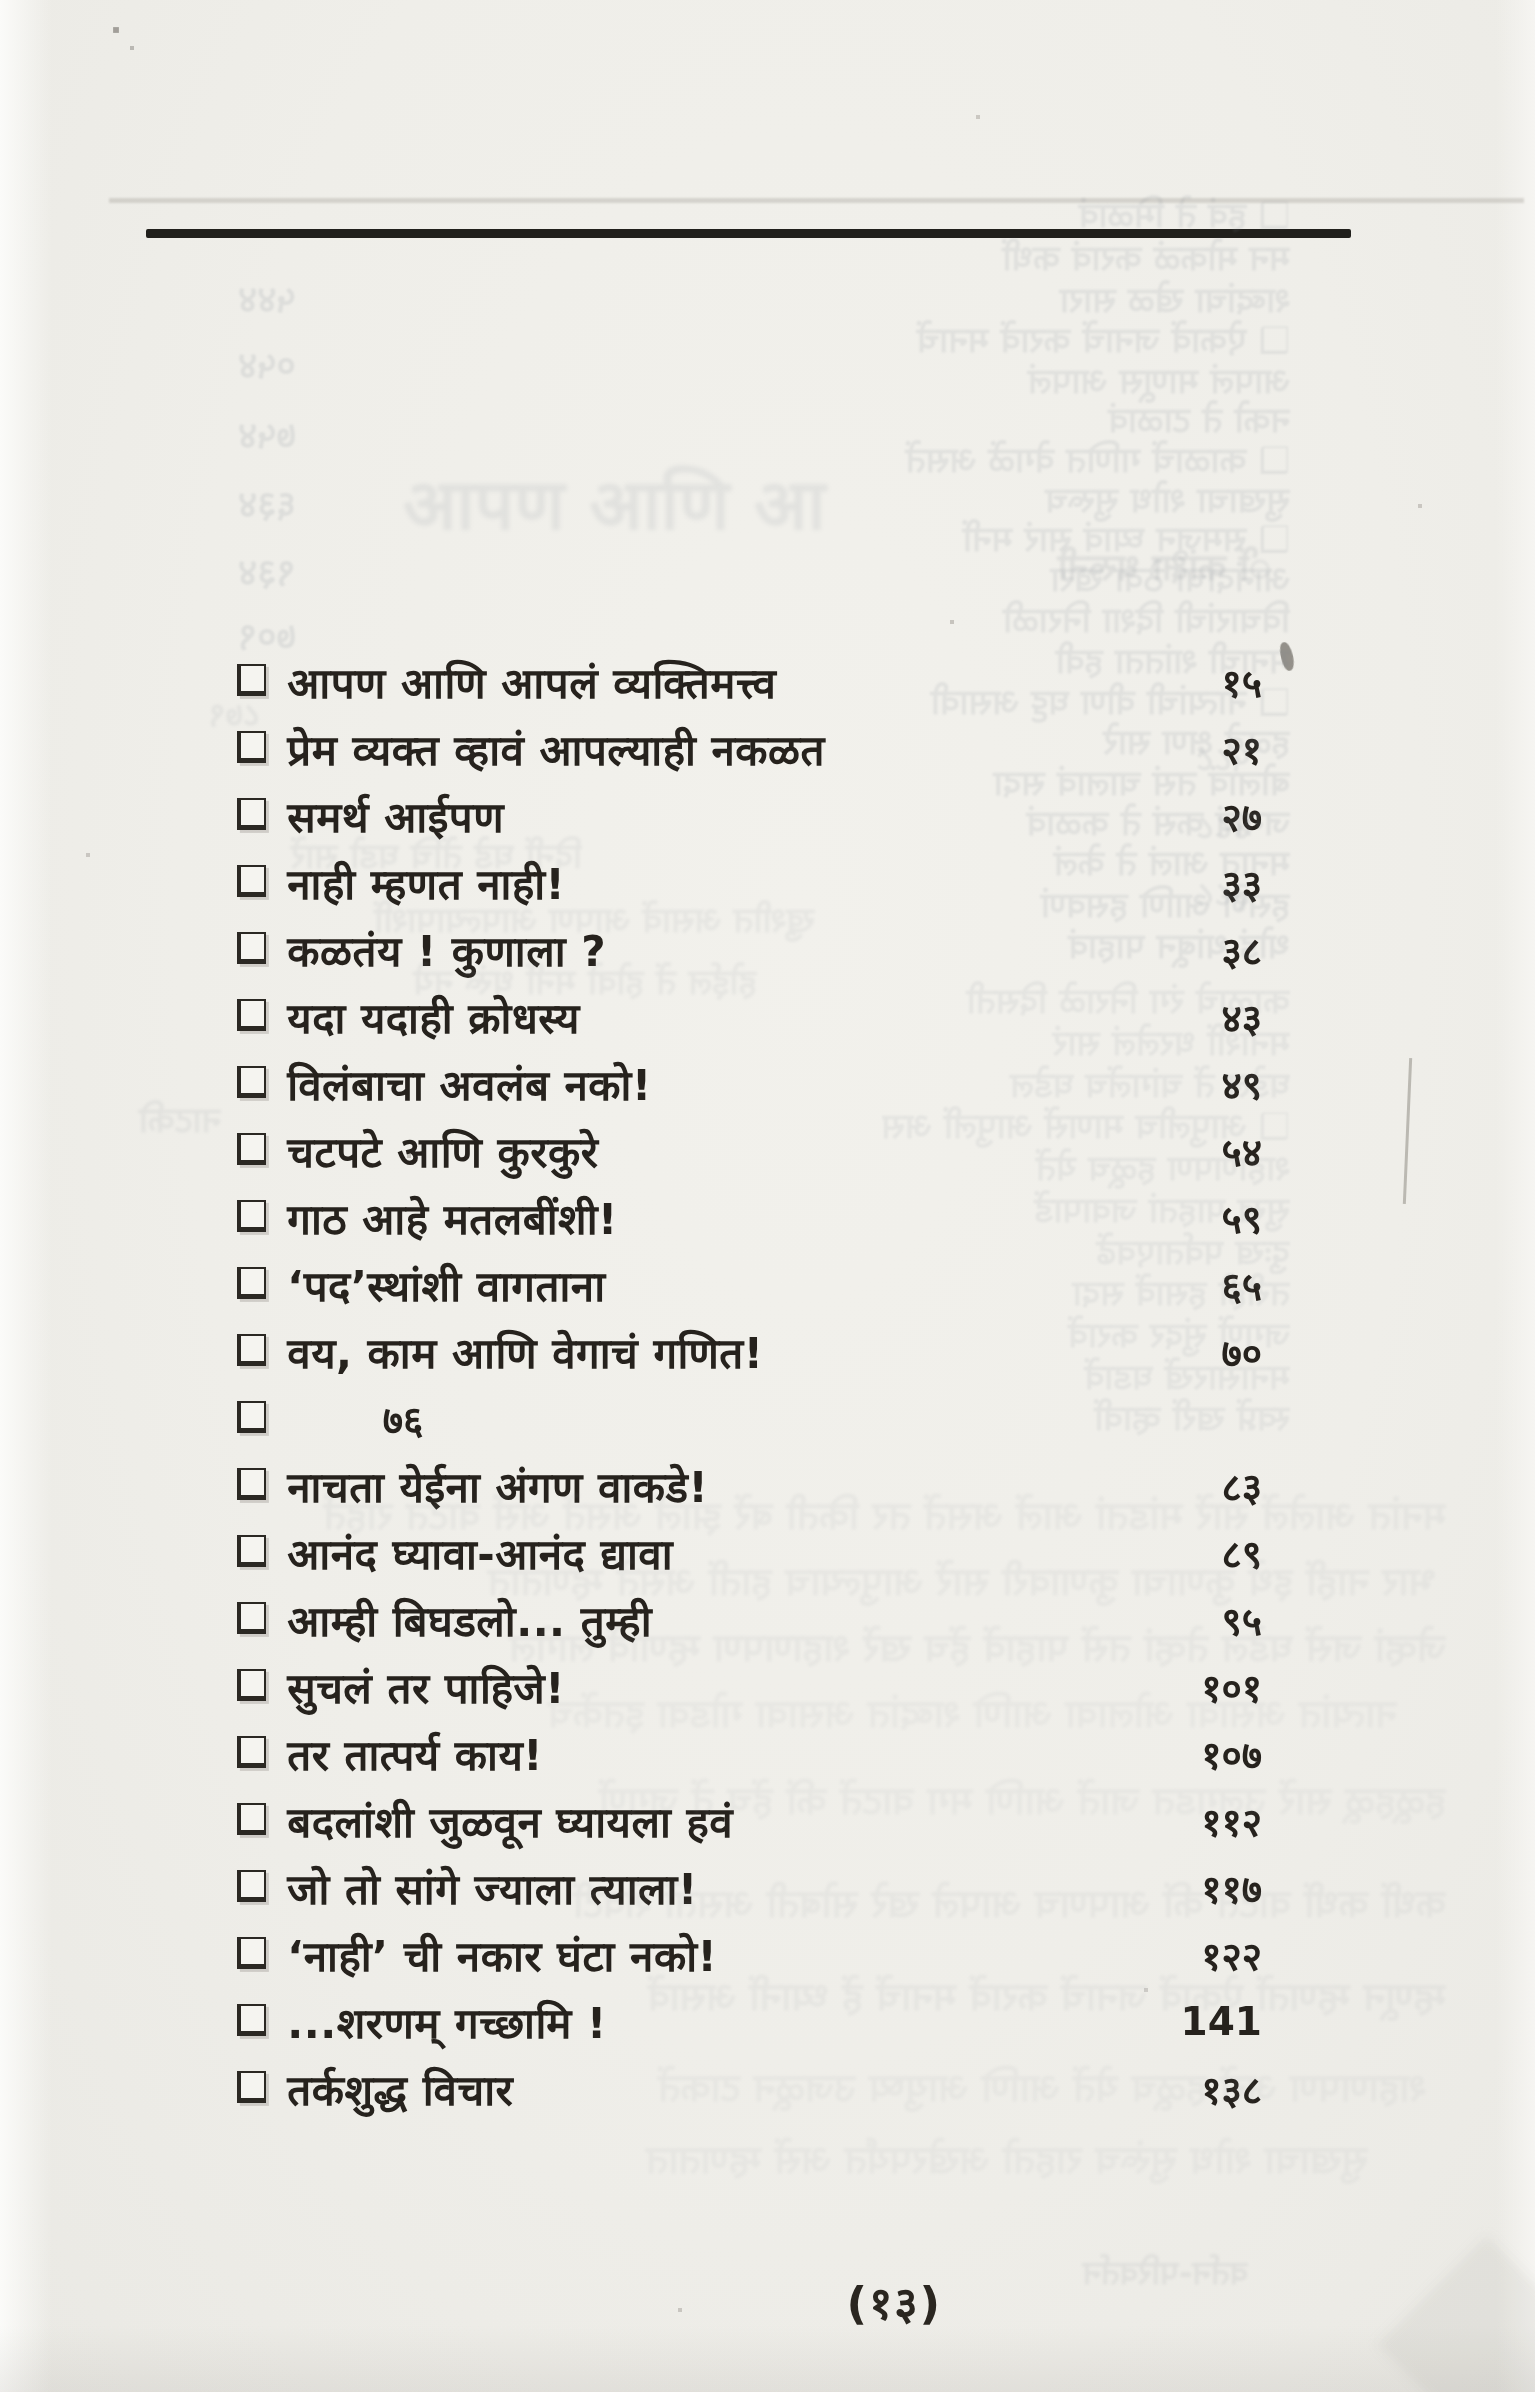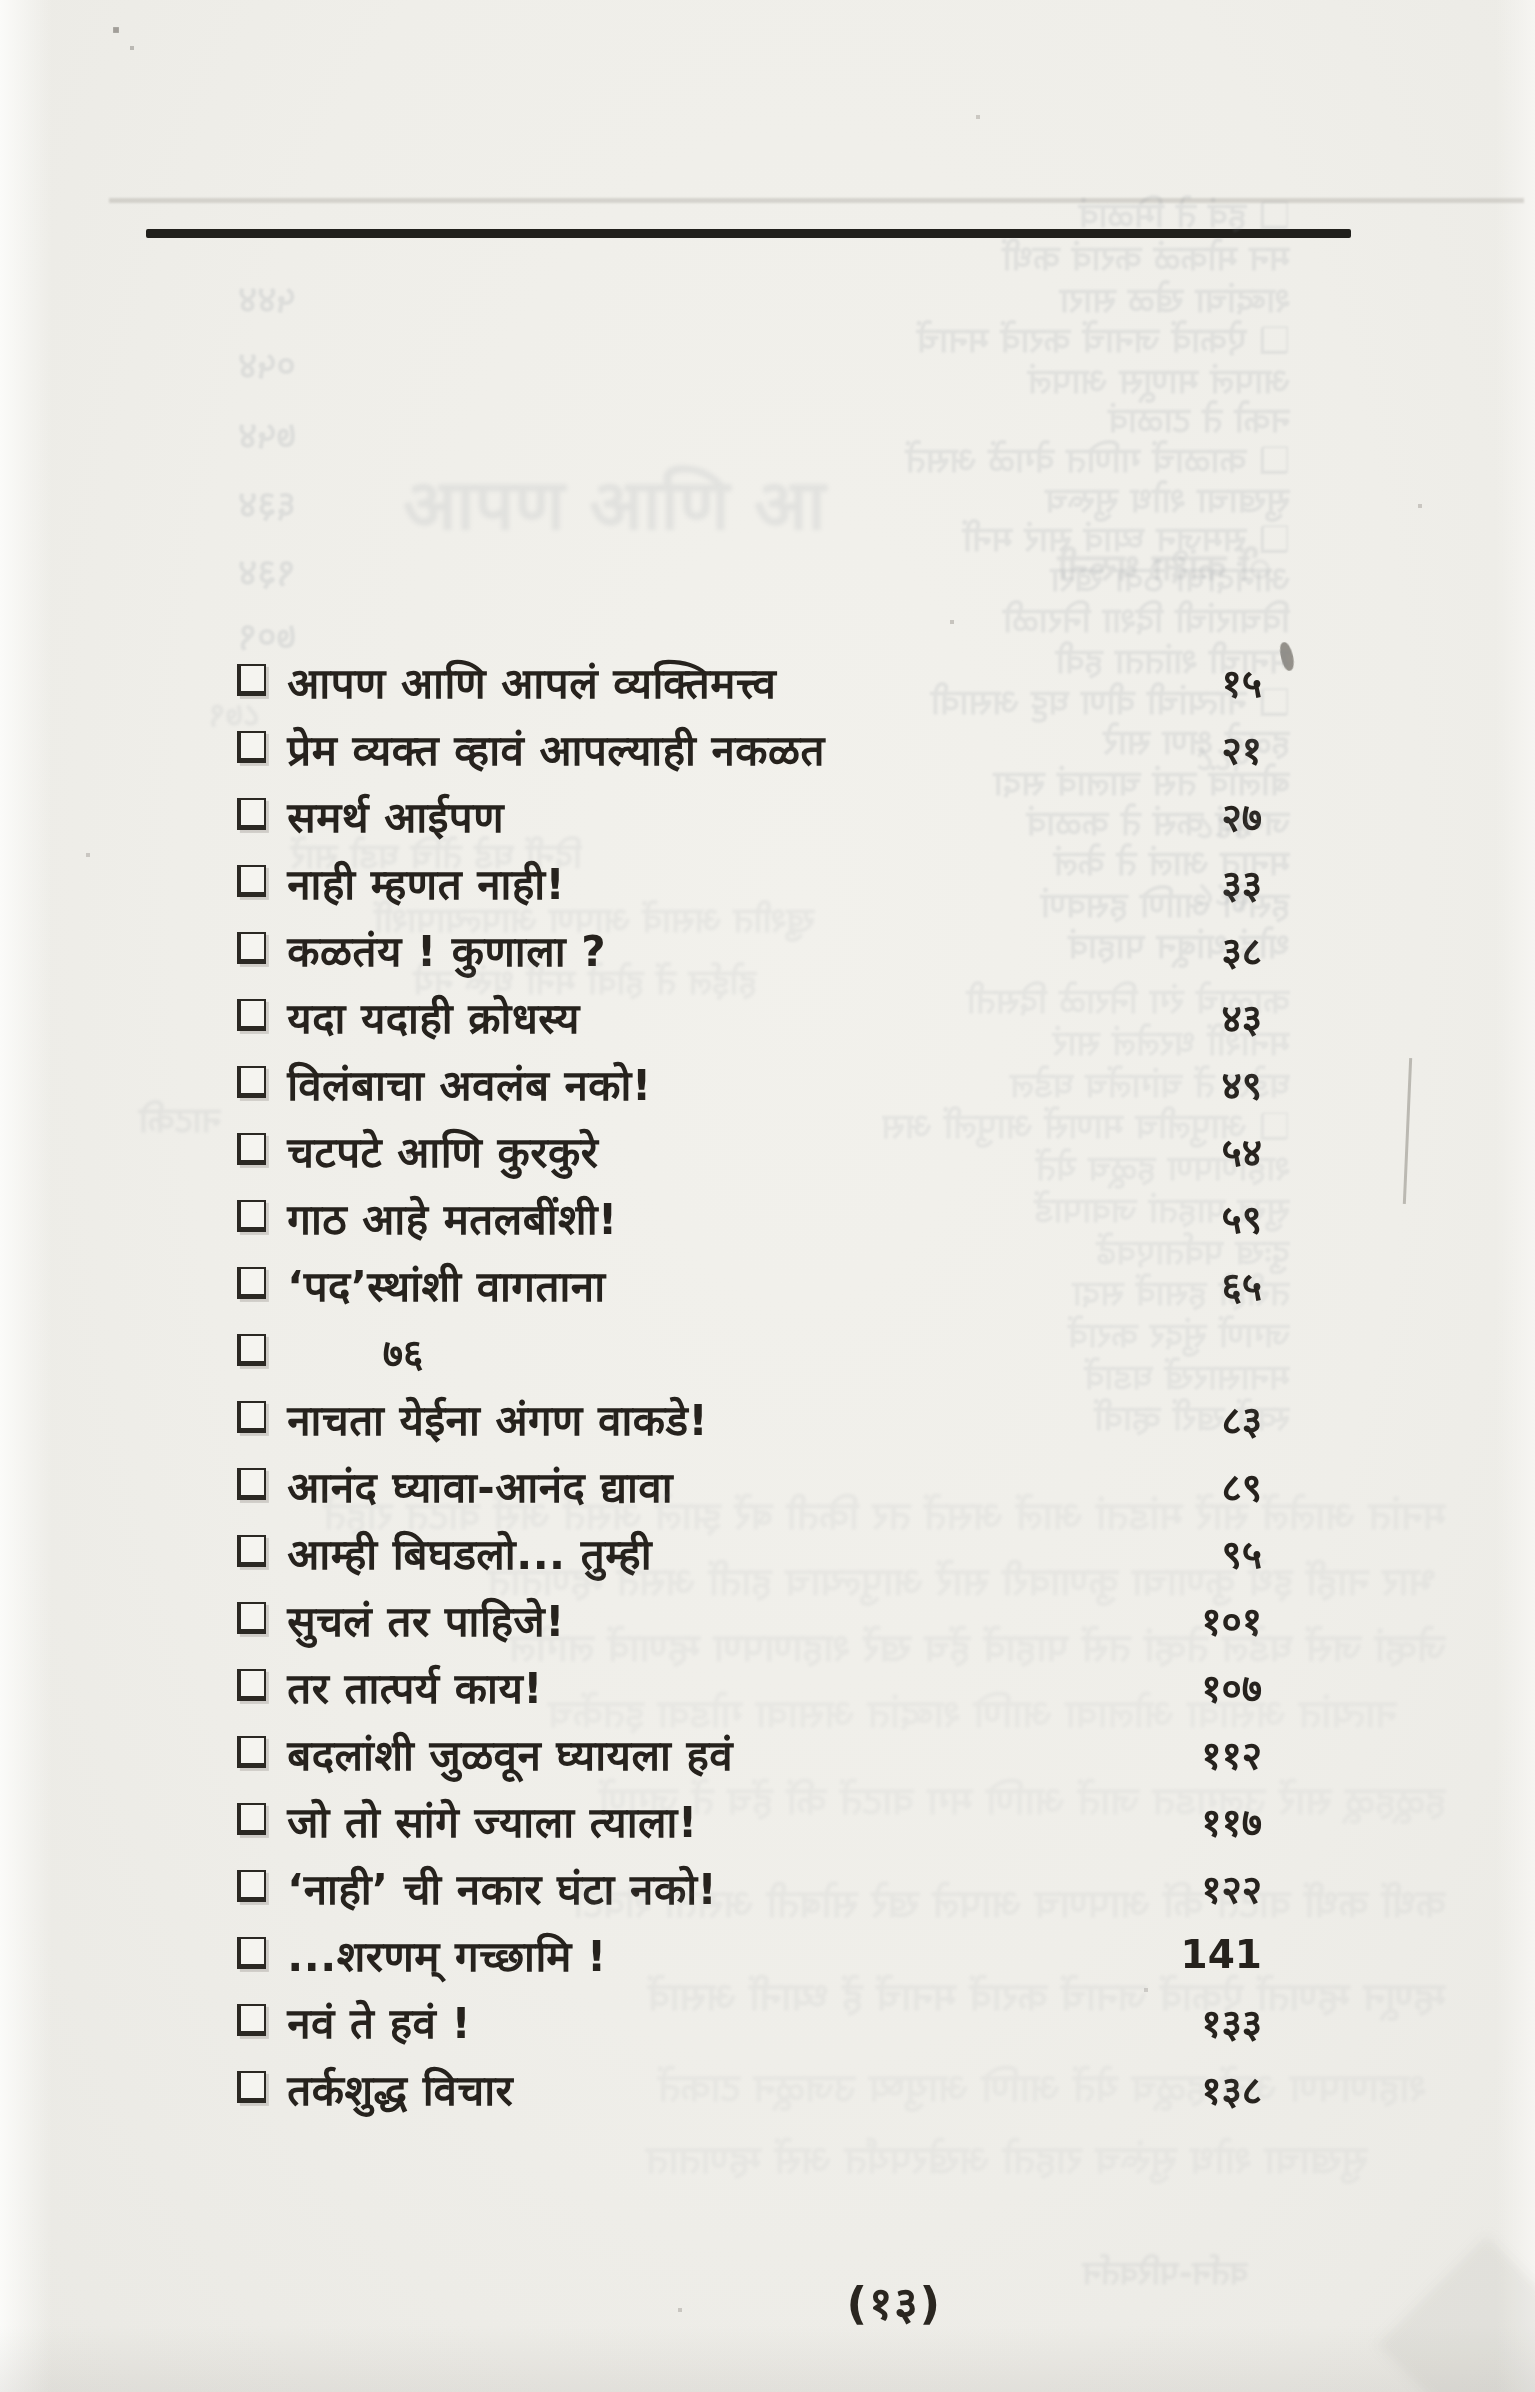--- a/index.html
+++ b/index.html
@@ -121,20 +121,25 @@
     <span class="toc-label">गाठ आहे मतलबींशी!</span>
     <span class="toc-page">५९</span>
   </div>
 
   <div class="toc-row">
     <span class="bullet"></span>
     <span class="toc-label">‘पद’स्थांशी वागताना</span>
     <span class="toc-page">६५</span>
   </div>
 
+  <div class="toc-row">
+    <span class="bullet"></span>
+    <span class="toc-label">वय, काम आणि वेगाचं गणित!</span>
+    <span class="toc-page">७०</span>
+  </div>
 
   <div class="toc-row">
     <span class="bullet"></span>
     <span class="toc-page">७६</span>
   </div>
 
   <div class="toc-row">
     <span class="bullet"></span>
     <span class="toc-label">नाचता येईना अंगण वाकडे!</span>
     <span class="toc-page">८३</span>
@@ -181,25 +186,20 @@
     <span class="toc-label">‘नाही’ ची नकार घंटा नको!</span>
     <span class="toc-page">१२२</span>
   </div>
 
   <div class="toc-row">
     <span class="bullet"></span>
     <span class="toc-label">...शरणम् गच्छामि !</span>
     <span class="toc-page">141</span>
   </div>
 
-  <div class="toc-row">
-    <span class="bullet"></span>
-    <span class="toc-label">नवं ते हवं !</span>
-    <span class="toc-page">१३३</span>
-  </div>
 
   <div class="toc-row">
     <span class="bullet"></span>
     <span class="toc-label">तर्कशुद्ध विचार</span>
     <span class="toc-page">१३८</span>
   </div>
 </div>
 
   <div class="footer">(१३)</div>
 <div class="ghost ghost-heading" style="top: 454px; left: 403px; font-size: 70px; opacity: 0.12;">आपण आणि आ</div>

